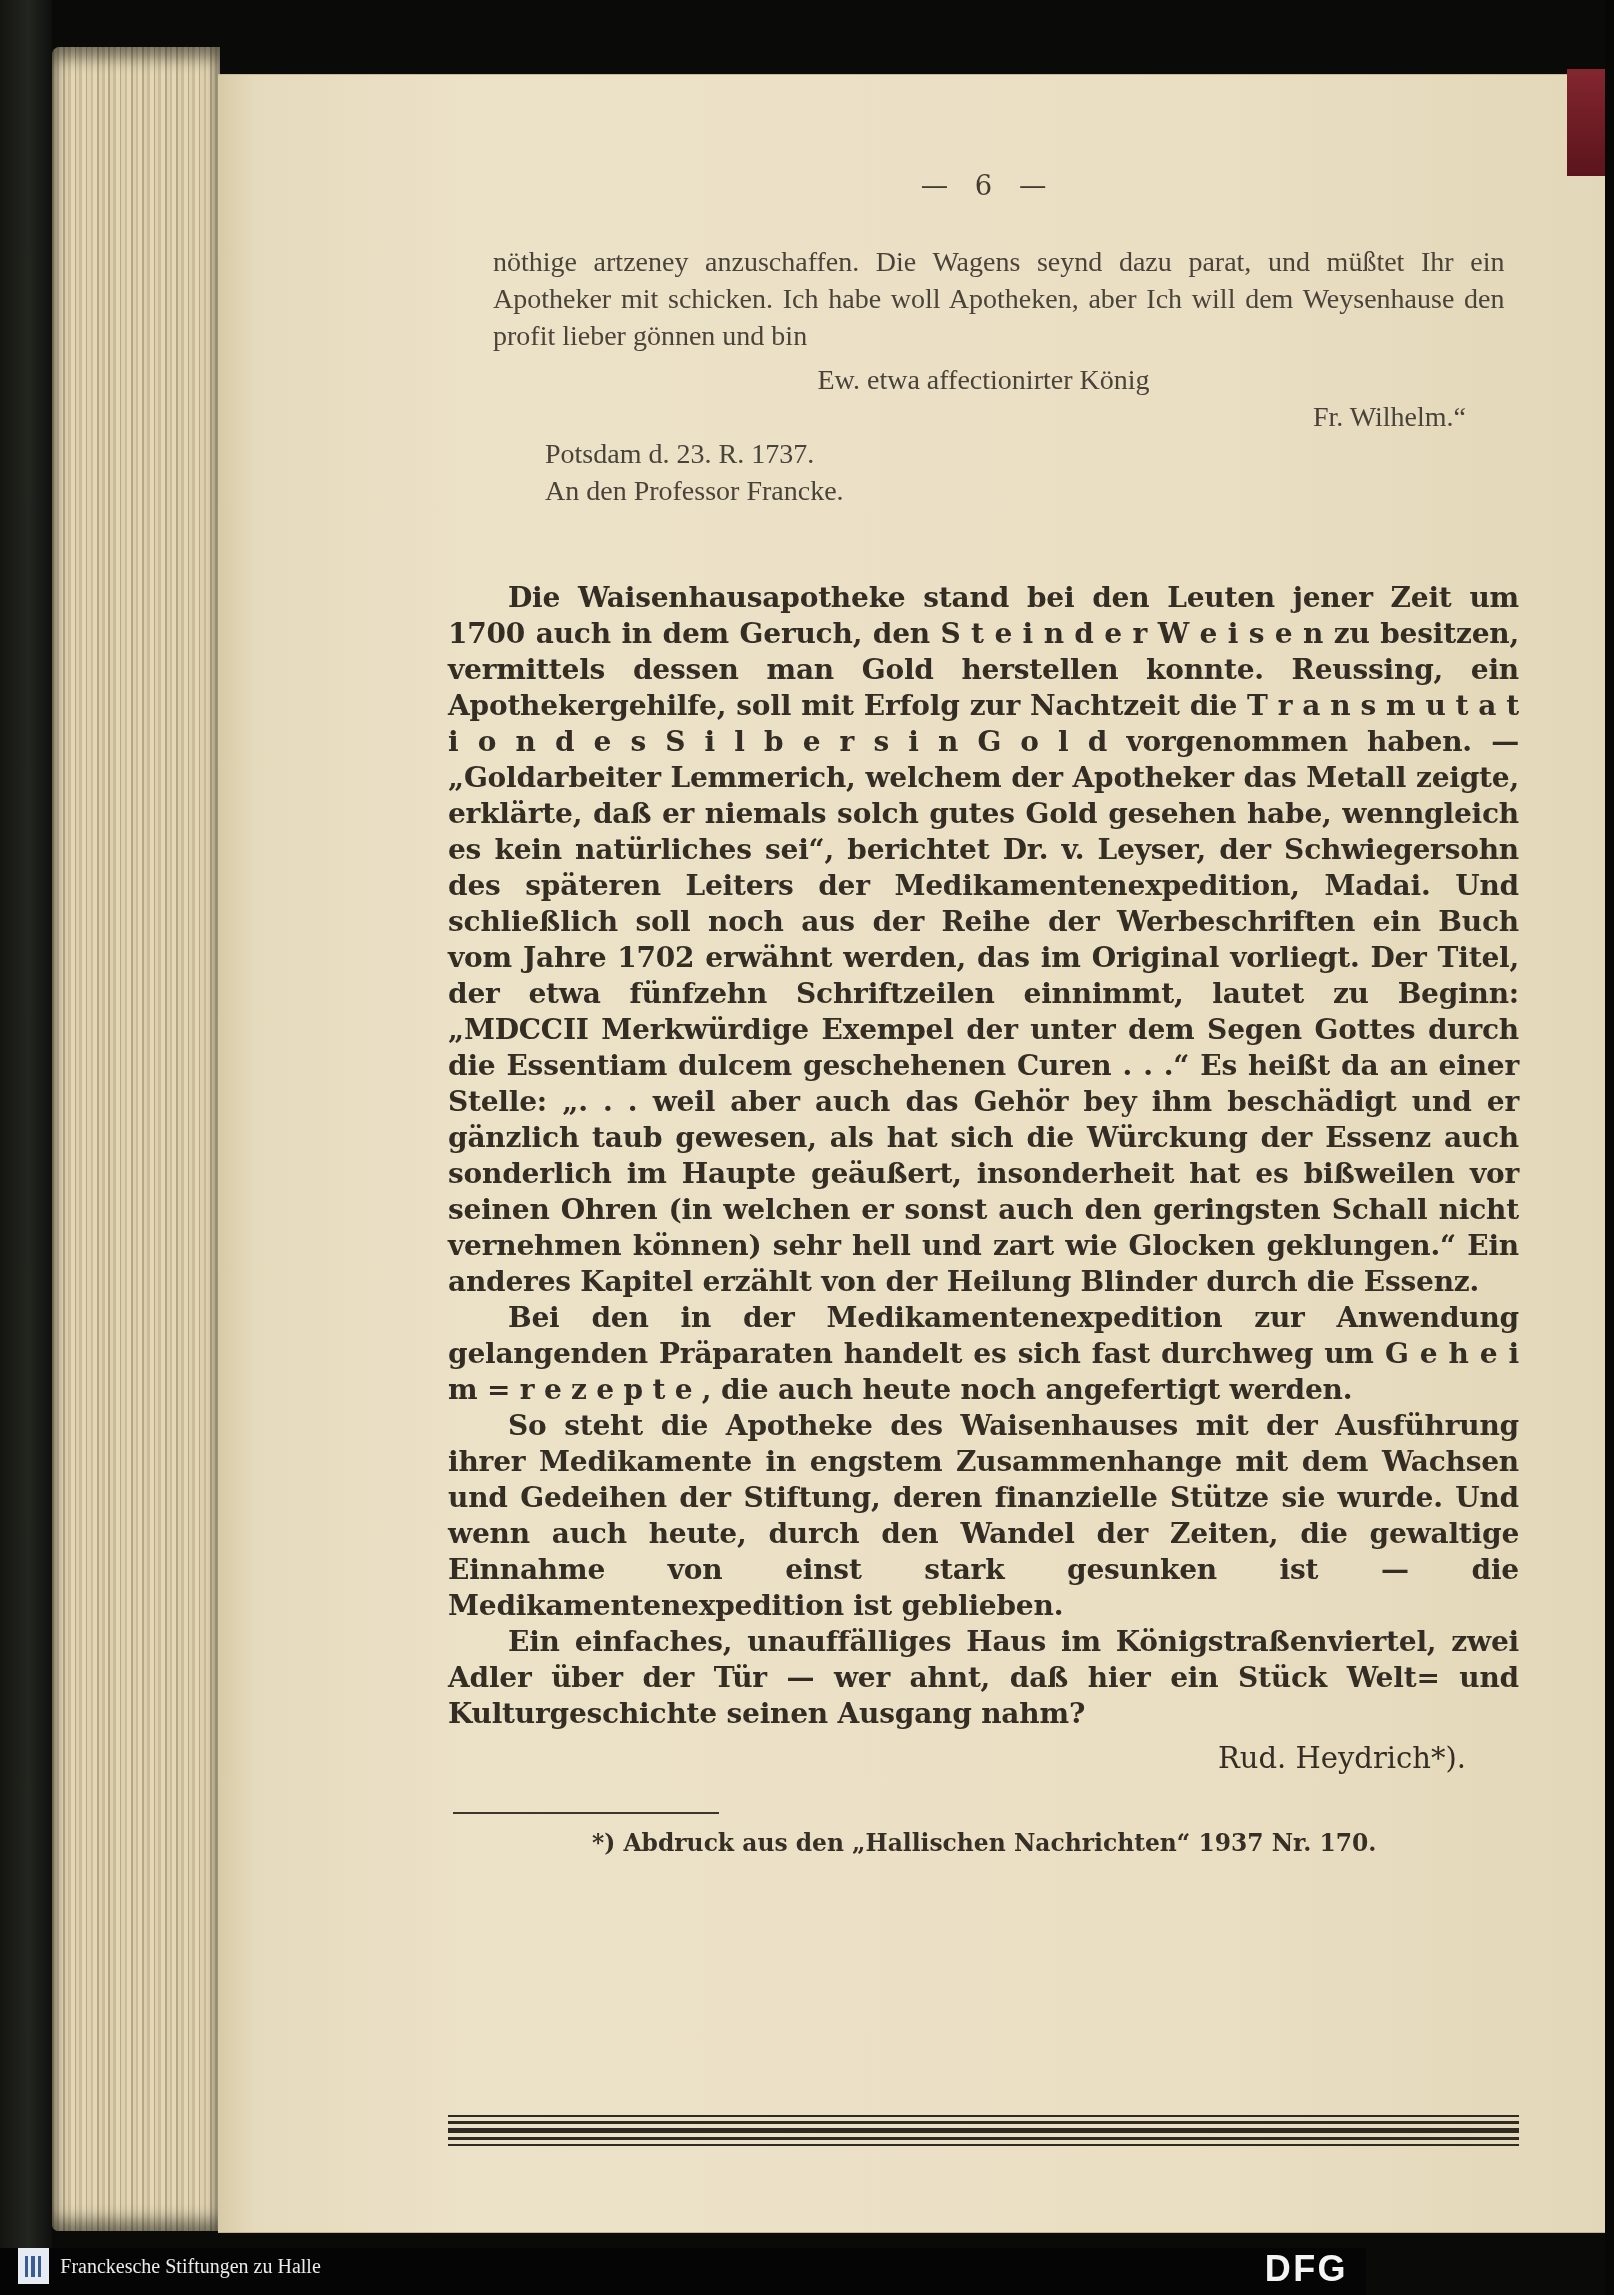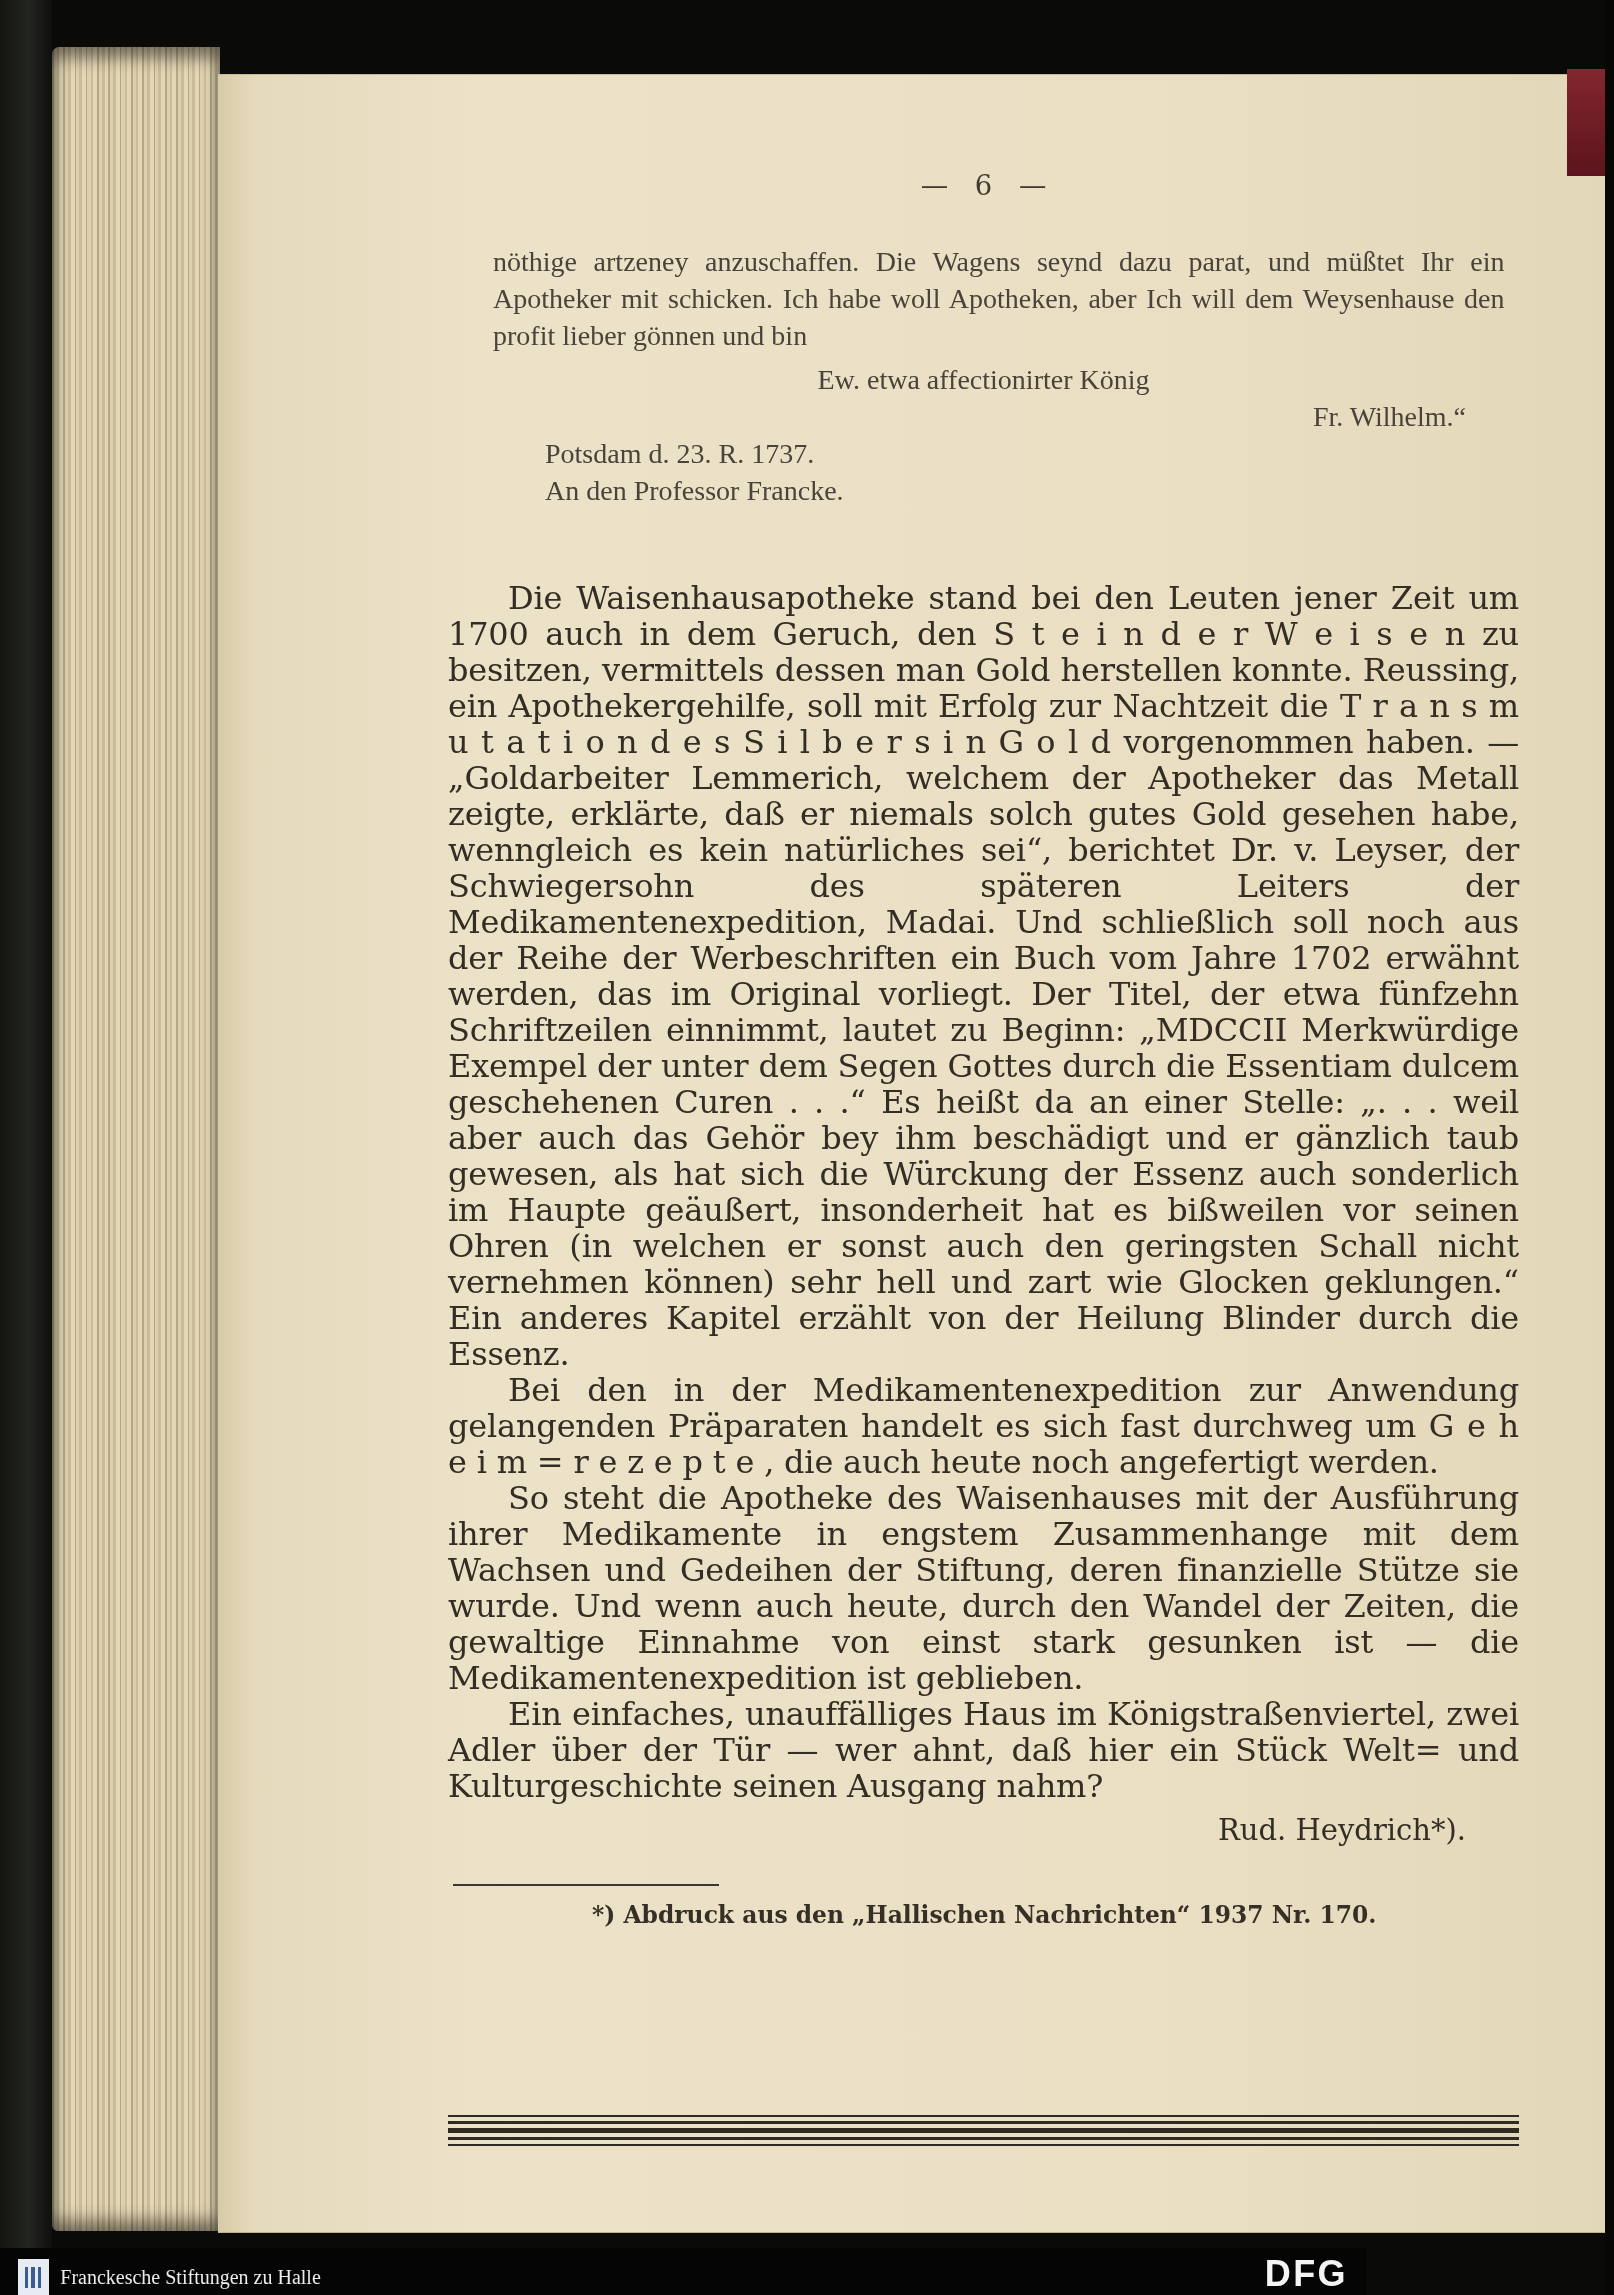--- a/index.html
+++ b/index.html
@@ -32,40 +32,40 @@
   .page-number{text-align:center;font-size:27.4px;color:#433d31;word-spacing:18px;
                margin:0 0 42px 0;}
 
   .letter{font-family:"Liberation Serif",serif;color:#49433a;font-size:28px;line-height:37px;}
   .letter-body{margin:0 14.5px 0 45px;text-align:justify;}
   .letter-closing{margin-top:6.5px;text-align:center;}
   .letter-signature{text-align:right;padding-right:53px;}
   .letter-place{margin-left:97px;}
   .letter-addressee{margin-left:97px;}
 
-  .body-para{margin:0;font-size:32px;line-height:36px;font-weight:normal;text-align:justify;
+  .body-para{margin:0;font-size:28px;line-height:36px;font-weight:bold;text-align:justify;
              text-indent:60px;color:#332d24;letter-spacing:-0.2px;}
   .body-para.first{margin-top:71px;}
   .body-para + .body-para{}
 
   .author{margin-top:9.7px;text-align:right;padding-right:53px;font-weight:normal;
           font-size:29px;color:#332d24;}
 
   .footnote-rule{margin:37px 0 0 4.8px;width:266px;height:0;border-top:2.4px solid #3c362c;}
   .footnote{margin:14.5px 0 0 144px;font-weight:bold;font-size:23.4px;color:#362f26;}
 
   
   .end-rules{position:absolute;left:230px;top:2040px;width:1071px;}
   .end-rules .r{background:#2f2a22;margin-bottom:4px;}
   .end-rules .thick{height:5.6px;}
   .end-rules .thin{height:2.4px;}
 
   
   .footer{position:absolute;left:0;bottom:0;width:1366px;height:47px;background:#050505;
-          display:flex;align-items:flex-end;justify-content:space-between;
+          display:flex;align-items:flex-start;justify-content:space-between;
           padding:0 18px;box-sizing:border-box;}
   .footer-left{display:flex;align-items:center;gap:11.3px;}
   .fs-logo{width:31px;height:36px;background:#e7ecf4;display:flex;align-items:center;
            justify-content:center;}
   .fs-logo i{display:block;width:18px;height:21px;
              background:repeating-linear-gradient(90deg,#3a5d94 0 3.2px,#e7ecf4 3.2px 6.5px);}
   .footer-lib{color:#ececec;font-family:"Liberation Serif",serif;font-size:20px;}
   .dfg{color:#f4f4f4;font-family:"Liberation Sans",sans-serif;font-weight:bold;
        font-size:36px;letter-spacing:2.4px;}
 </style>

